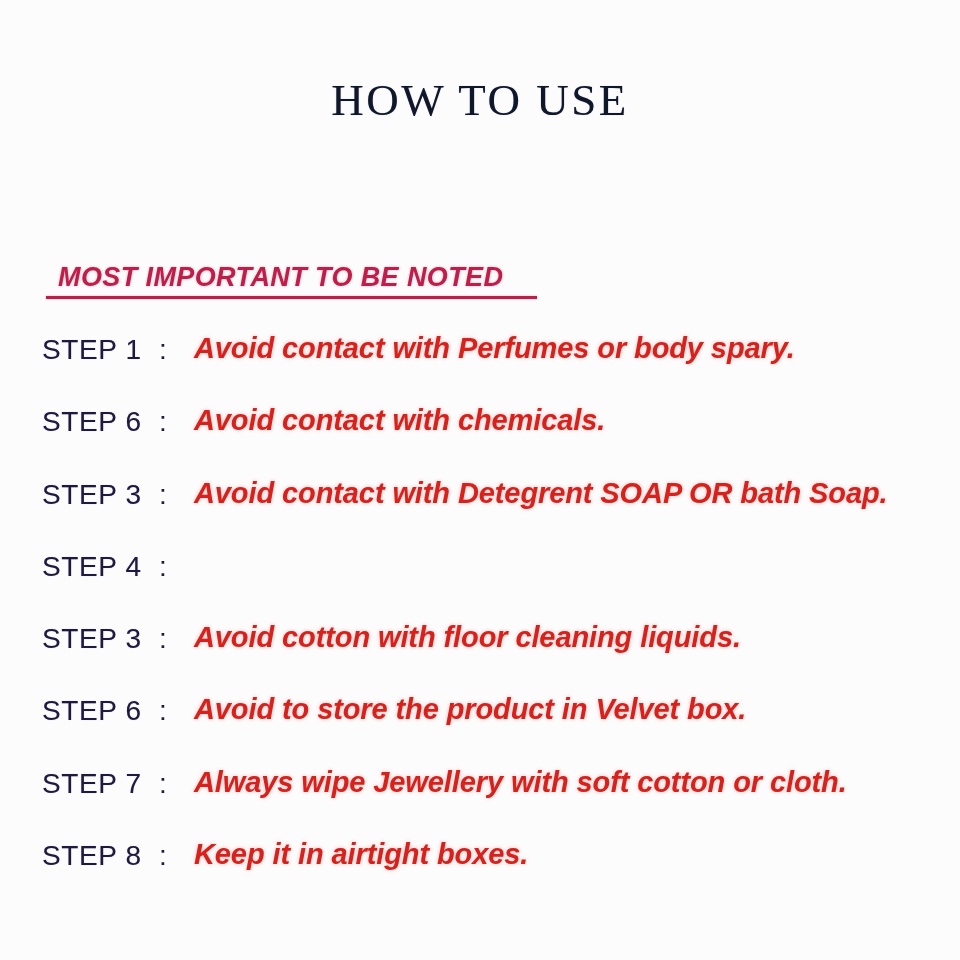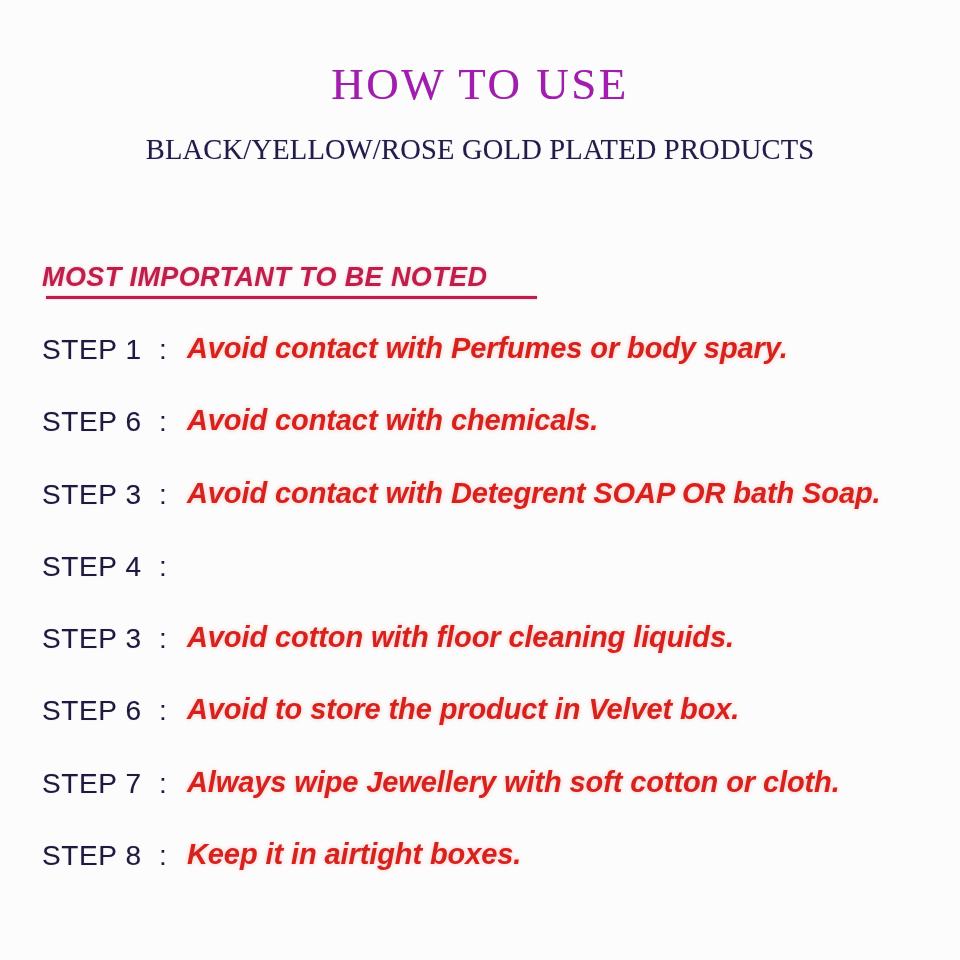--- a/index.html
+++ b/index.html
@@ -28,22 +28,22 @@
     top: 0;
     left: 0;
     width: 960px;
     text-align: center;
   }
 
   .main-title {
     font-family: "Liberation Serif", serif;
     font-size: 45px;
     letter-spacing: 2.5px;
-    color: #a21caf;
-    margin: 0;
+    color: #0f172a;
+    margin: 16px;
     padding-top: 62px;
     line-height: 1.0;
     font-weight: normal;
     text-shadow: 0 0 1px rgba(42,29,79,0.35);
   }
 
   .subtitle-block {
     margin-top: 26px;
     font-family: "Liberation Serif", serif;
     color: #231b4a;
@@ -58,21 +58,21 @@
     white-space: nowrap;
   }
   .subtitle-line.wide {
     font-size: 28.5px;
     letter-spacing: -0.2px;
   }
 
   
   .notice {
     position: absolute;
-    left: 42px;
+    left: 58px;
     top: 262px;
     font-size: 27px;
     font-weight: bold;
     font-style: italic;
     color: #bf1e4b;
     letter-spacing: 0.4px;
     text-shadow: 0 0 3px rgba(191,30,75,0.30);
     white-space: nowrap;
   }
   .notice-underline {
@@ -110,40 +110,39 @@
   .step-colon {
     position: absolute;
     left: 159px;
     top: 0;
     font-family: "Liberation Sans", sans-serif;
     font-size: 28px;
     color: #1f1940;
   }
   .step-text {
     position: absolute;
-    left: 187px;
+    left: 194px;
     top: -2px;
     font-family: "Liberation Sans", sans-serif;
     font-size: 29px;
     font-weight: bold;
     font-style: italic;
     color: #d6211c;
     letter-spacing: -0.1px;
     text-shadow: 0 0 4px rgba(214,33,28,0.28);
   }
 </style>
 </head>
 <body>
 
 <div class="poster">
 
   <div class="header">
     <h1 class="main-title">HOW TO USE</h1>
     <div class="subtitle-block">
-      <span class="subtitle-line">BLACK/YELLOW/ROSE GOLD PLATED PRODUCTS</span>
     </div>
   </div>
 
   <div class="notice">MOST IMPORTANT TO BE NOTED</div>
   <div class="notice-underline"></div>
 
   <div class="steps">
 
     <div class="step-row">
       <span class="step-label">STEP 1</span>

